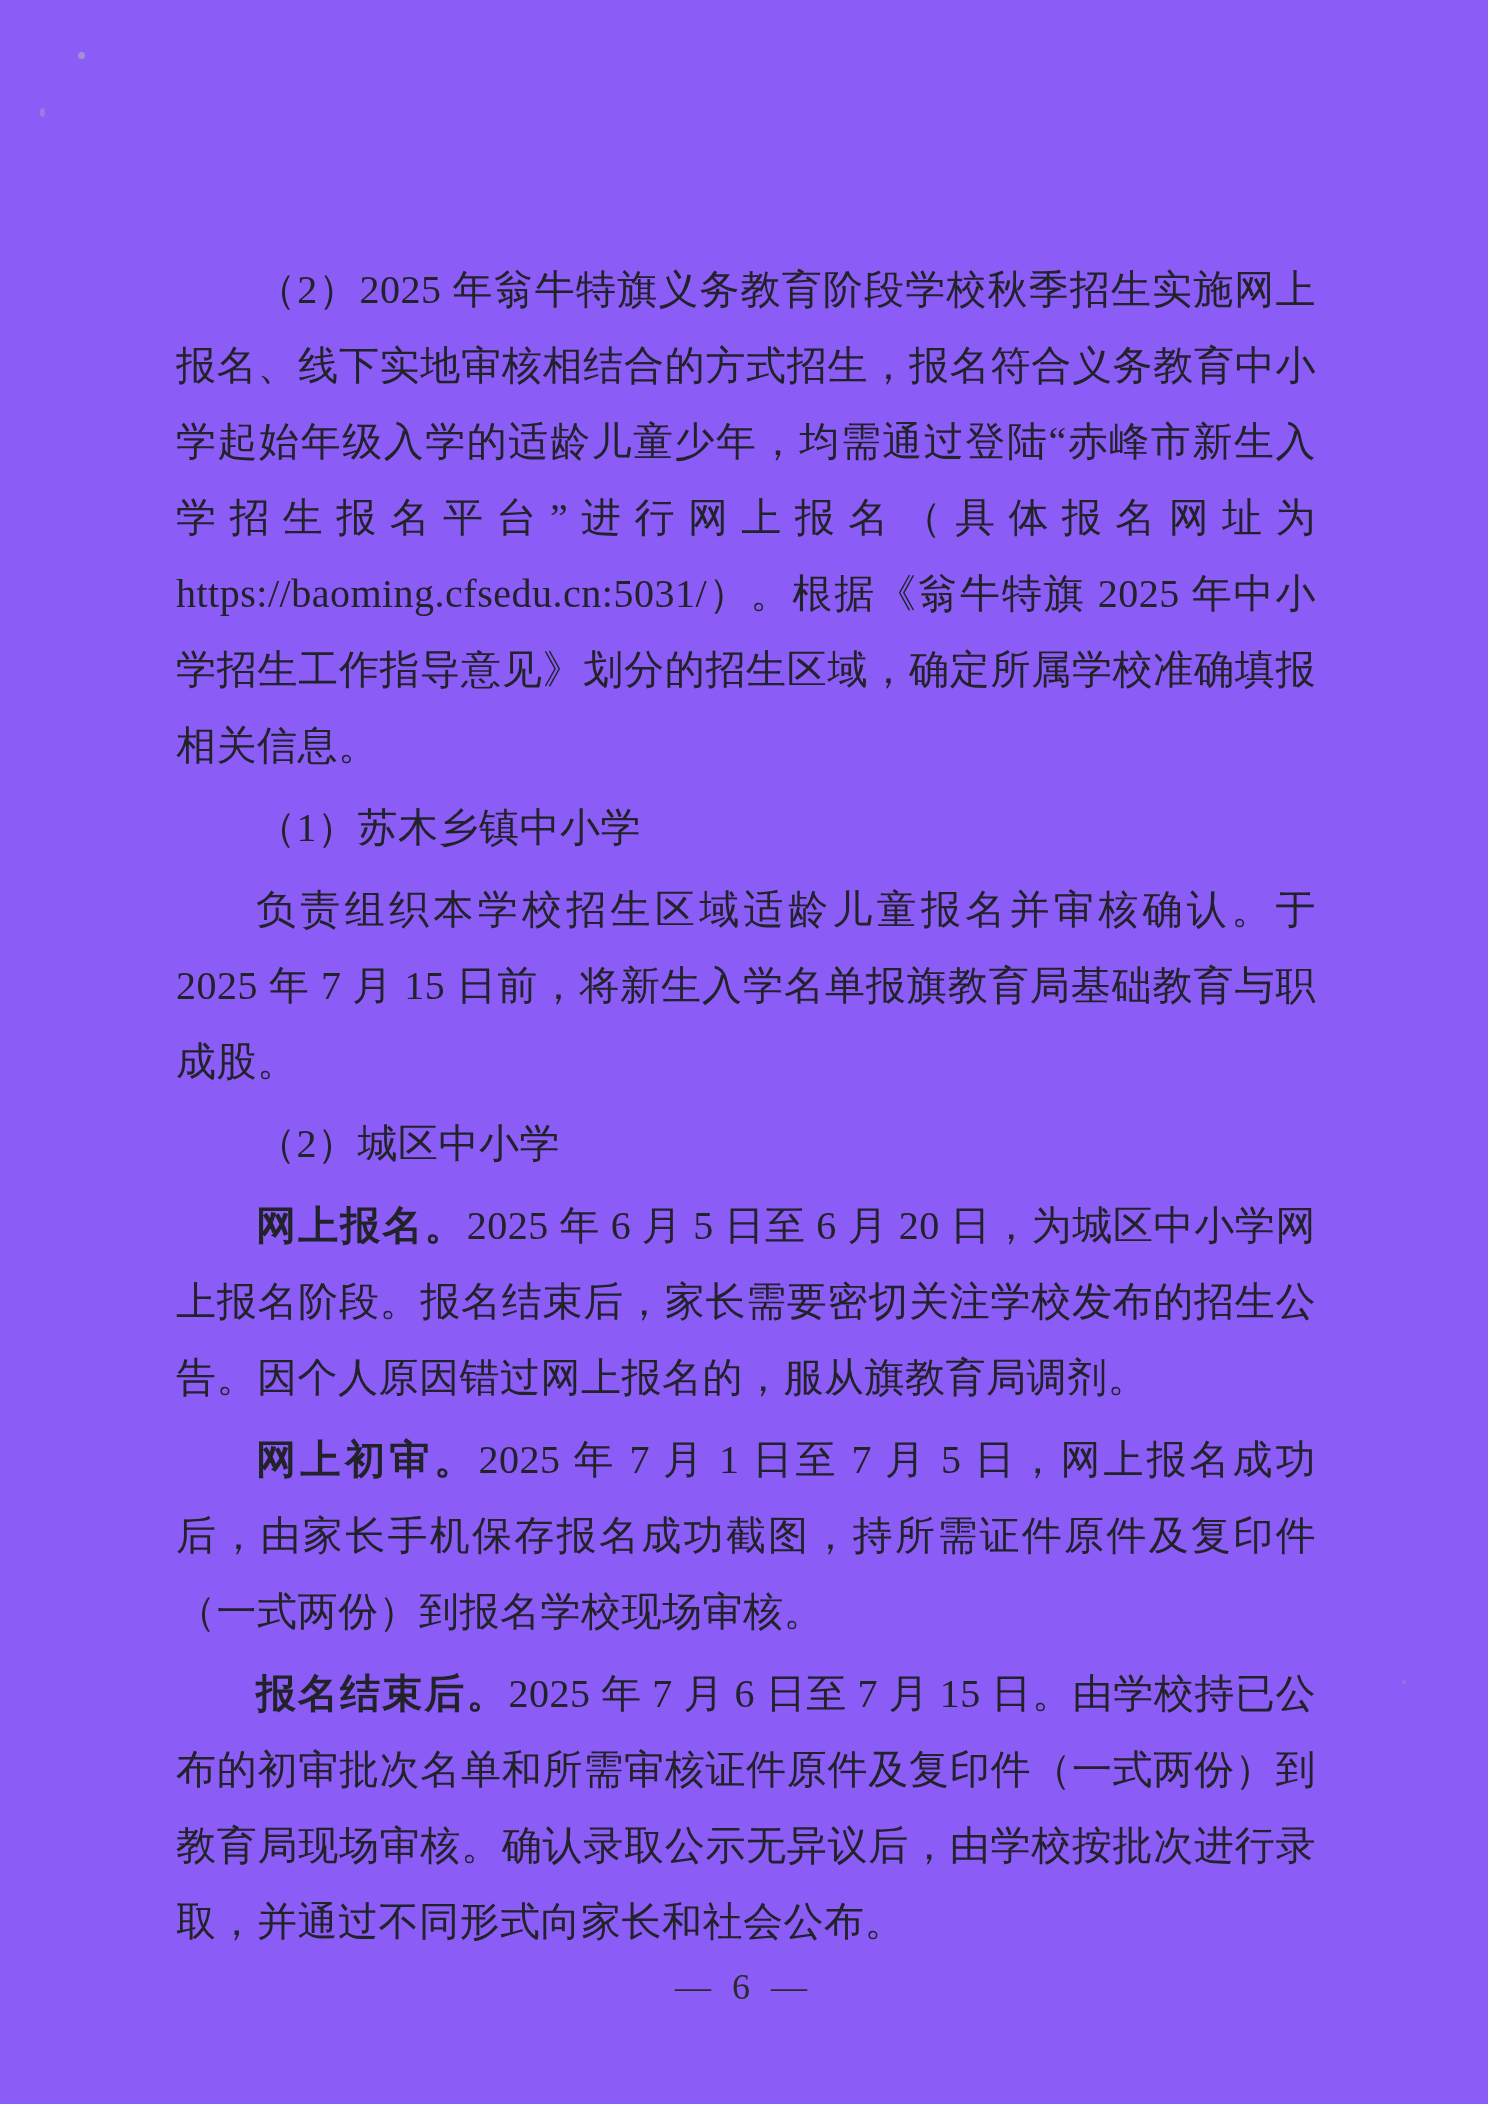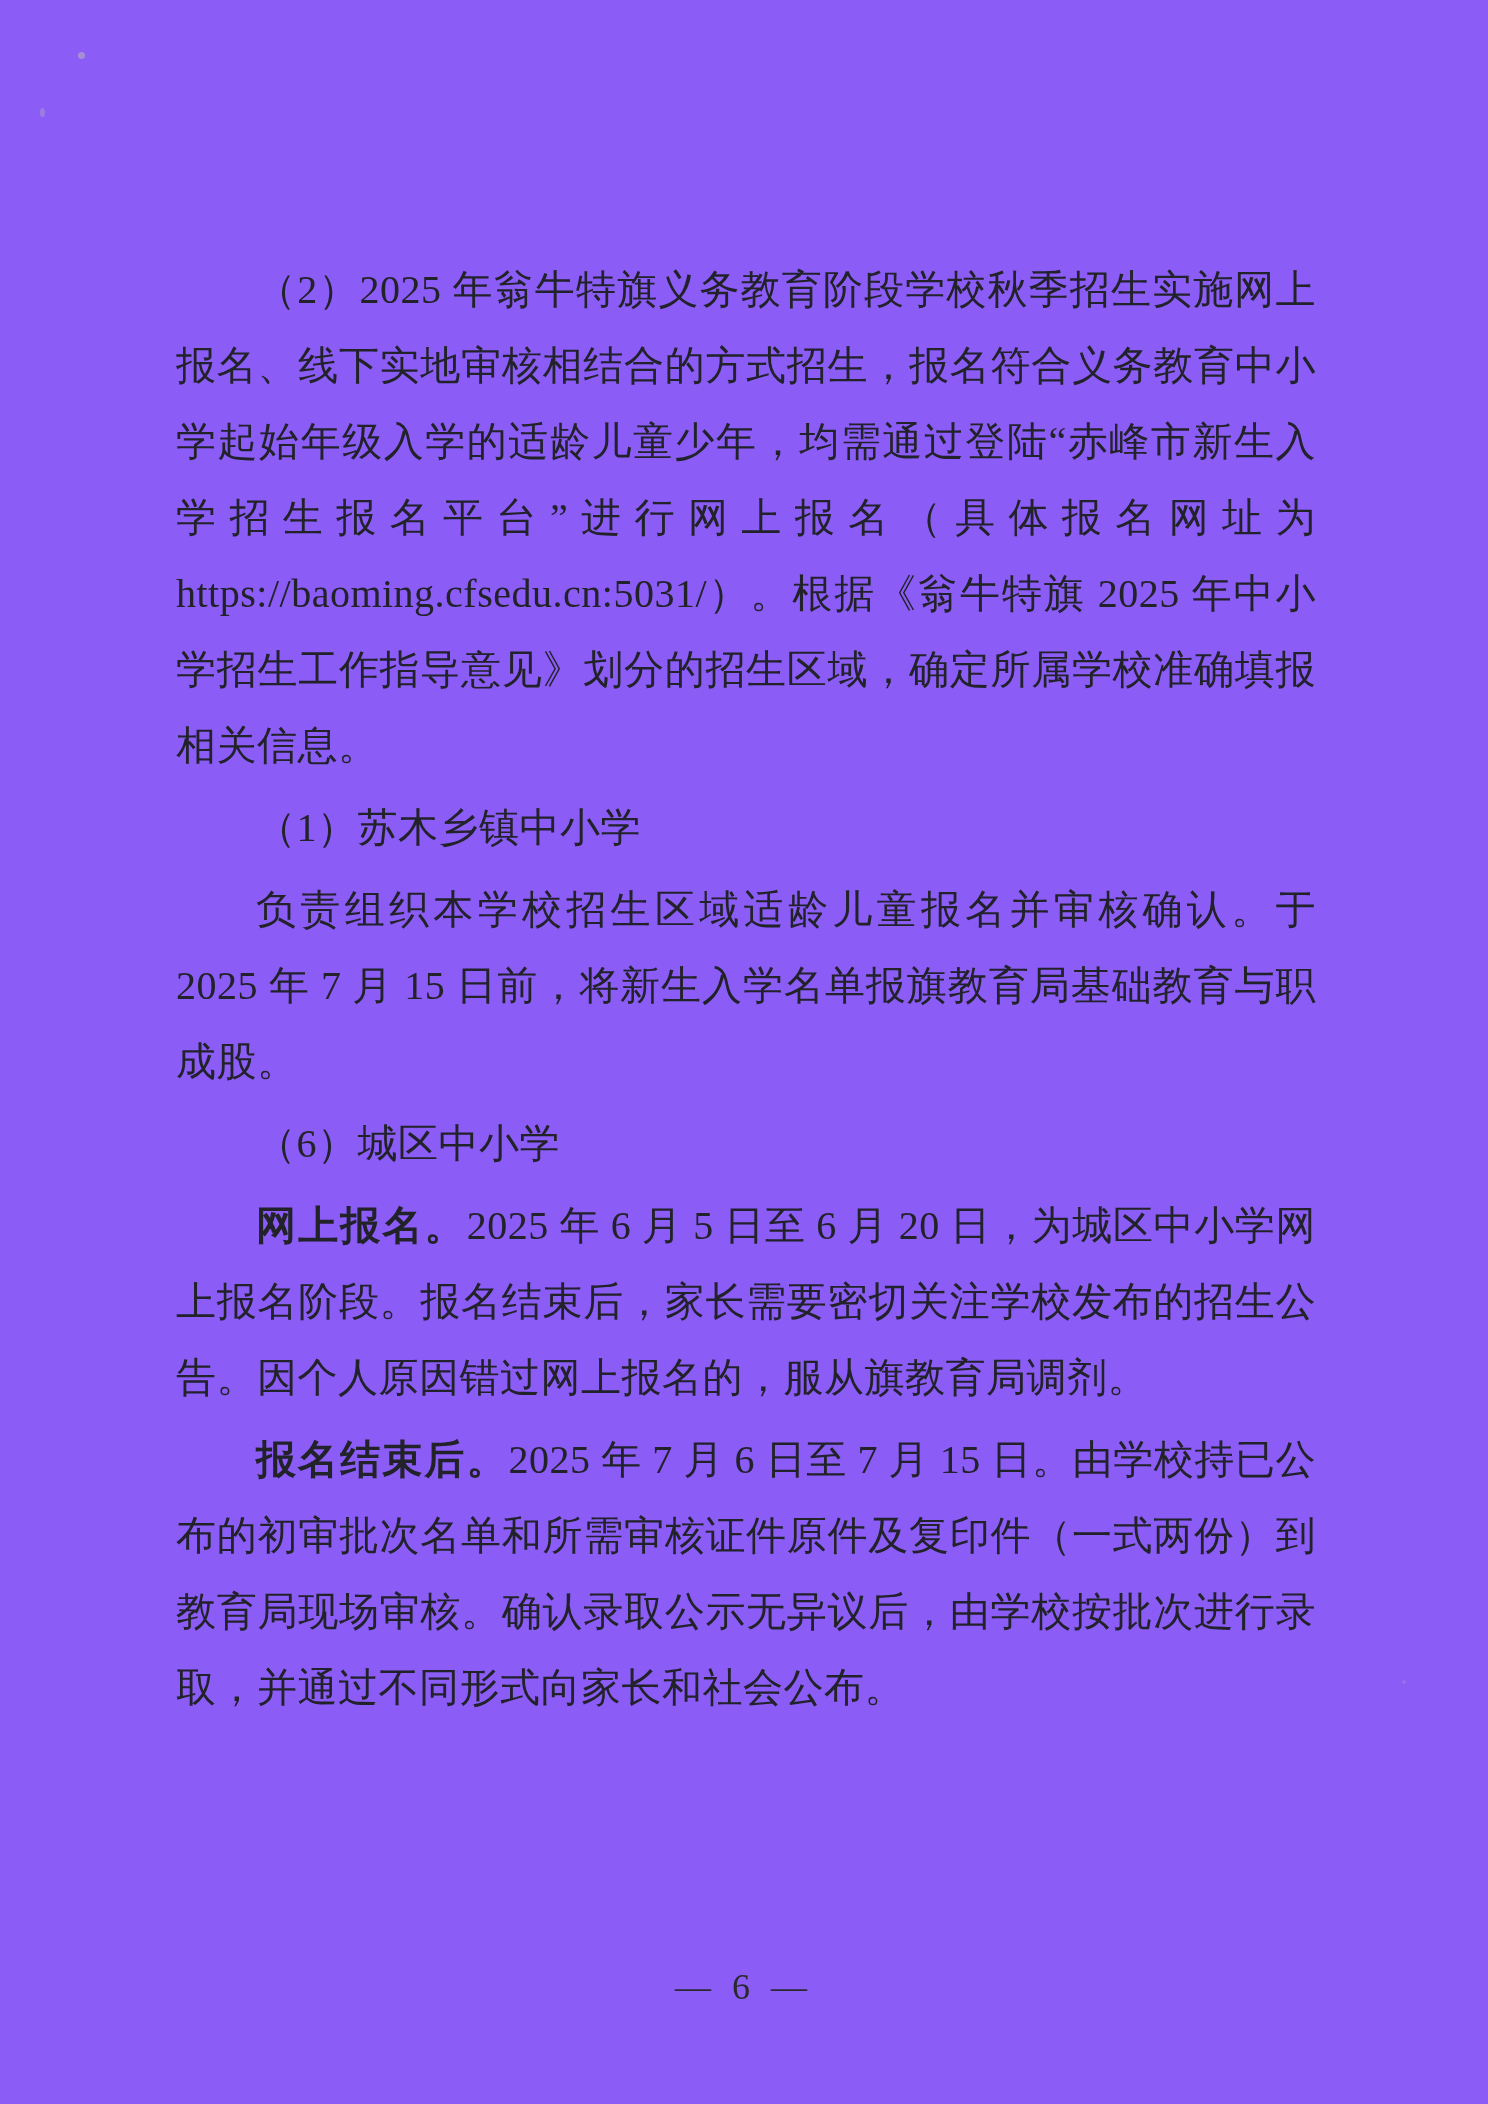--- a/index.html
+++ b/index.html
@@ -85,26 +85,29 @@
 
   <div class="content">
 
     <p class="para indent">（2）2025 年翁牛特旗义务教育阶段学校秋季招生实施网上报名、线下实地审核相结合的方式招生，报名符合义务教育中小学起始年级入学的适龄儿童少年，均需通过登陆“赤峰市新生入学招生报名平台”进行网上报名（具体报名网址为 https://baoming.cfsedu.cn:5031/）。根据《翁牛特旗 2025 年中小学招生工作指导意见》划分的招生区域，确定所属学校准确填报相关信息。</p>
 
 
     <p class="para indent">（1）苏木乡镇中小学</p>
 
     <p class="para indent">负责组织本学校招生区域适龄儿童报名并审核确认。于 2025 年 7 月 15 日前，将新生入学名单报旗教育局基础教育与职成股。</p>
 
-    <p class="para indent">（6）城区中小学</p>
+    <p class="para indent">（2）城区中小学</p>
 
     <p class="para indent">
       <span class="lead">网上报名。</span><span>2025 年 6 月 5 日至 6 月 20 日，为城区中小学网上报名阶段。报名结束后，家长需要密切关注学校发布的招生公告。因个人原因错过网上报名的，服从旗教育局调剂。</span>
     </p>
 
+    <p class="para indent">
+      <span class="lead">网上初审。</span><span>2025 年 7 月 1 日至 7 月 5 日，网上报名成功后，由家长手机保存报名成功截图，持所需证件原件及复印件（一式两份）到报名学校现场审核。</span>
+    </p>
 
     <p class="para indent">
       <span class="lead">报名结束后。</span><span>2025 年 7 月 6 日至 7 月 15 日。由学校持已公布的初审批次名单和所需审核证件原件及复印件（一式两份）到教育局现场审核。确认录取公示无异议后，由学校按批次进行录取，并通过不同形式向家长和社会公布。</span>
     </p>
 
   </div>
 
   <div class="footer">— 6 —</div>
 
 </div>

